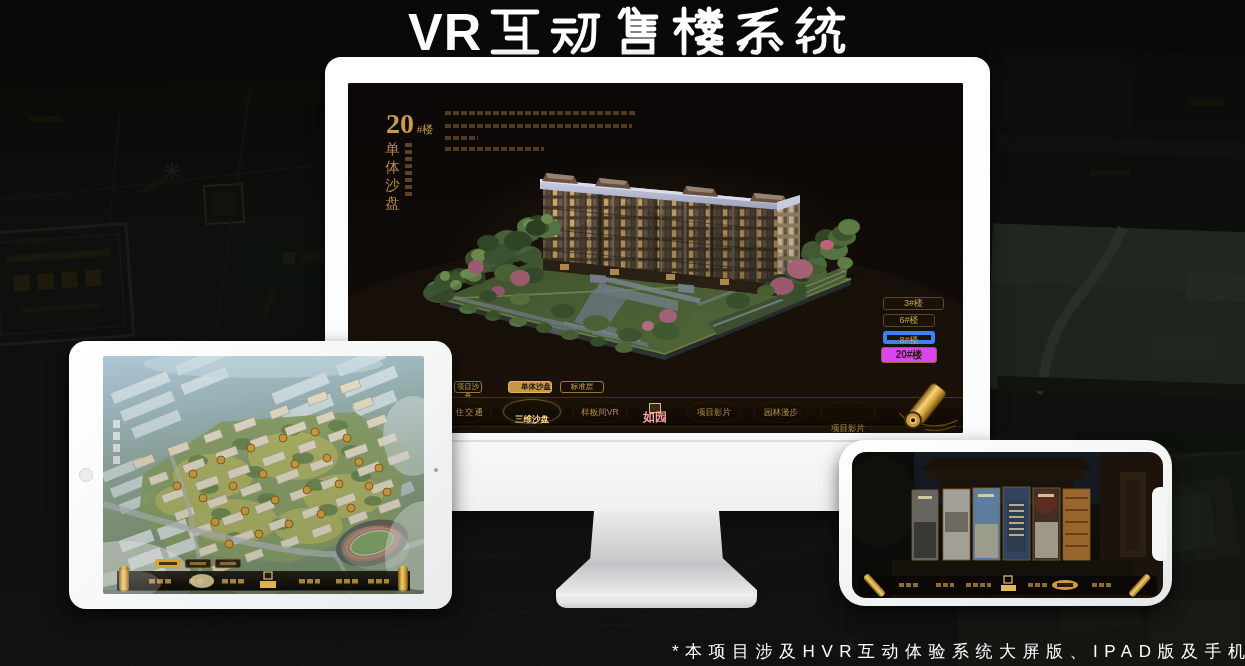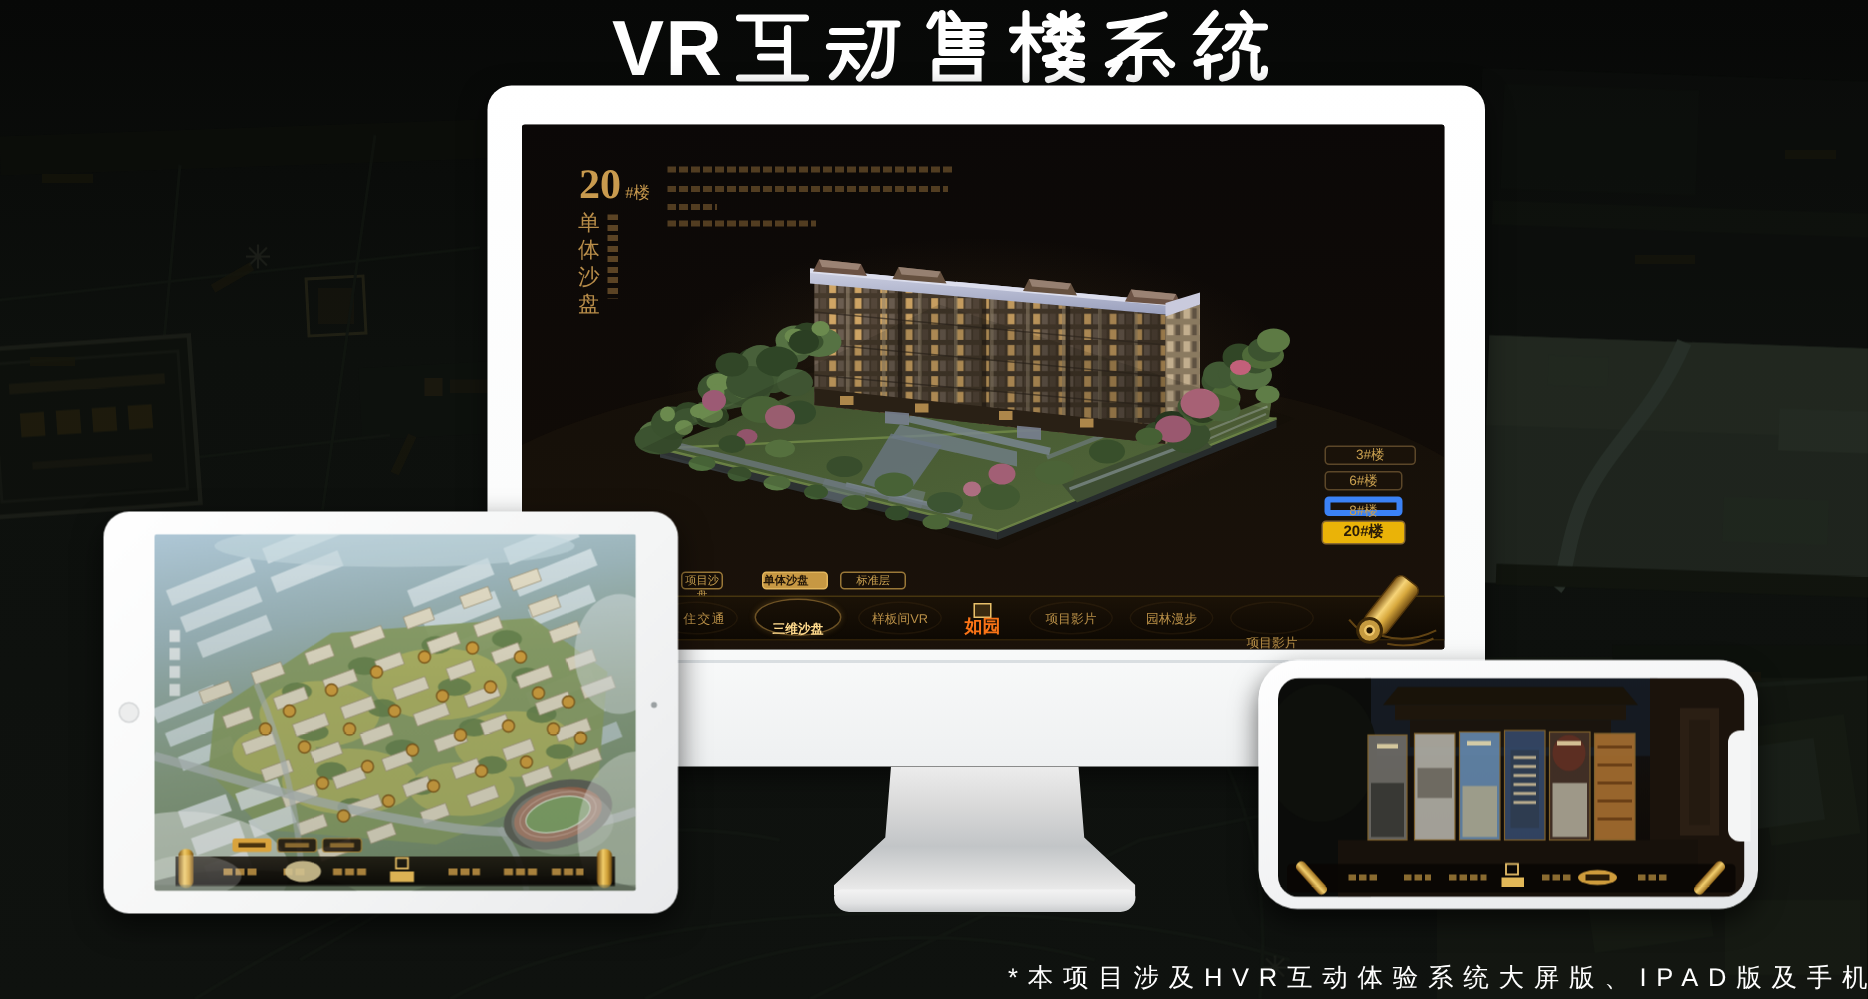--- a/index.html
+++ b/index.html
@@ -385,38 +385,38 @@
   <div style="left:57px;top:60px;width:7px;height:56px;background:repeating-linear-gradient(180deg,rgba(155,115,60,.55) 0 4px,transparent 4px 7px)"></div>
 
   <div style="left:97px;top:28px;width:191px;height:3.5px;background:repeating-linear-gradient(90deg,rgba(150,112,58,.5) 0 6px,transparent 6px 8px)"></div>
   <div style="left:97px;top:41px;width:187px;height:3.5px;background:repeating-linear-gradient(90deg,rgba(150,112,58,.5) 0 6px,transparent 6px 8px)"></div>
   <div style="left:97px;top:53px;width:33px;height:3.5px;background:repeating-linear-gradient(90deg,rgba(150,112,58,.5) 0 6px,transparent 6px 8px)"></div>
   <div style="left:97px;top:64px;width:99px;height:3.5px;background:repeating-linear-gradient(90deg,rgba(150,112,58,.5) 0 6px,transparent 6px 8px)"></div>
 
   <div style="left:535px;top:214px;width:61px;height:13px;border:1px solid #5c4729;border-radius:3px;background:rgba(30,20,10,.5);color:#c9a050;font-size:9px;line-height:11px;text-align:center">3#楼</div>
   <div style="left:535px;top:231px;width:52px;height:13px;border:1px solid #5c4729;border-radius:3px;background:rgba(30,20,10,.5);color:#c9a050;font-size:9px;line-height:11px;text-align:center">6#楼</div>
   <div style="left:535px;top:248px;width:52px;height:13px;border:4px solid #3b82f6;border-radius:3px;background:rgba(30,20,10,.5);color:#c9a050;font-size:9px;line-height:11px;text-align:center">8#楼</div>
-  <div style="left:533px;top:264px;width:56px;height:16px;border:1px solid #8a6a30;border-radius:3px;background:#eab308;color:#2a1c08;font-size:10px;font-weight:bold;line-height:14px;text-align:center">20#楼</div>
+  <div style="left:533px;top:264px;width:56px;height:16px;border:1px solid #8a6a30;border-radius:3px;background:#d946ef;color:#2a1c08;font-size:10px;font-weight:bold;line-height:14px;text-align:center">20#楼</div>
 
   <div style="left:106px;top:298px;width:28px;height:12px;border:1px solid #9a7838;border-radius:3px;background:rgba(25,16,8,.85);color:#c9a050;font-size:7.5px;line-height:10px;text-align:center">项目沙盘</div>
-  <div style="left:160px;top:298px;width:44px;height:12px;border:1px solid #e2b55c;border-radius:3px;background:#c79843;color:#241708;font-size:7.5px;font-weight:bold;line-height:10px;text-align:left">单体沙盘</div>
+  <div style="left:160px;top:298px;width:44px;height:12px;border:1px solid #e2b55c;border-radius:3px;background:#c79843;color:#241708;font-size:7.5px;font-weight:bold;line-height:10px;text-align:right">单体沙盘</div>
   <div style="left:212px;top:298px;width:44px;height:12px;border:1px solid #9a7838;border-radius:3px;background:rgba(25,16,8,.85);color:#c9a050;font-size:7.5px;line-height:10px;text-align:center">标准层</div>
 
   <div style="left:0;top:314px;width:615px;height:30px;background:linear-gradient(#1b1207,#0e0903);border-top:1px solid #46350f;border-bottom:1px solid #2e2008"></div>
   <div style="left:88px;top:318px;width:56px;height:22px;border:1px solid rgba(130,95,42,.13);border-radius:50%"></div>
   <div style="left:155px;top:316px;width:58px;height:25px;border:1px solid rgba(215,165,75,.45);border-radius:50%;box-shadow:0 0 4px rgba(200,150,60,.25)"></div>
   <div style="left:224px;top:318px;width:56px;height:22px;border:1px solid rgba(130,95,42,.13);border-radius:50%"></div>
   <div style="left:338px;top:318px;width:56px;height:22px;border:1px solid rgba(130,95,42,.13);border-radius:50%"></div>
   <div style="left:405px;top:318px;width:56px;height:22px;border:1px solid rgba(130,95,42,.13);border-radius:50%"></div>
   <div style="left:472px;top:318px;width:56px;height:22px;border:1px solid rgba(130,95,42,.13);border-radius:50%"></div>
   <div style="left:96px;top:324px;width:40px;color:#bb9148;font-size:8.5px;text-align:right;letter-spacing:1px">住交通</div>
   <div style="left:164px;top:331px;width:40px;color:#ffda8c;font-size:8.5px;font-weight:bold;text-align:center">三维沙盘</div>
   <div style="left:230px;top:324px;width:44px;color:#bb9148;font-size:8.5px;text-align:center">样板间VR</div>
   <div style="left:292px;top:316px;width:30px;height:11px;text-align:center"><span style="position:static;display:inline-block;width:12px;height:10px;border:1.5px solid #e8c06a;background:#3a2a10"></span></div>
-  <div style="left:288px;top:326px;width:38px;color:#f97316;font-size:12px;font-weight:bold;text-align:center;font-family:Liberation Mono, monospace">如园</div>
+  <div style="left:288px;top:326px;width:38px;color:#fca5a5;font-size:12px;font-weight:bold;text-align:center;font-family:Liberation Mono, monospace">如园</div>
   <div style="left:346px;top:324px;width:40px;color:#bb9148;font-size:8.5px;text-align:center">项目影片</div>
   <div style="left:413px;top:324px;width:40px;color:#bb9148;font-size:8.5px;text-align:center">园林漫步</div>
   <div style="left:480px;top:340px;width:40px;color:#bb9148;font-size:8.5px;text-align:center">项目影片</div>
 
   <svg width="68" height="52" viewBox="0 0 75 58" style="left:546px;top:296px" preserveAspectRatio="none">
     <defs>
           <linearGradient id="gb2" x1="0" y1="0" x2="1" y2="0">
       <stop offset="0" stop-color="#7c5314"></stop>
             <stop offset="0.35" stop-color="#f6d478"></stop>
             <stop offset="0.62" stop-color="#d8a93e"></stop>

